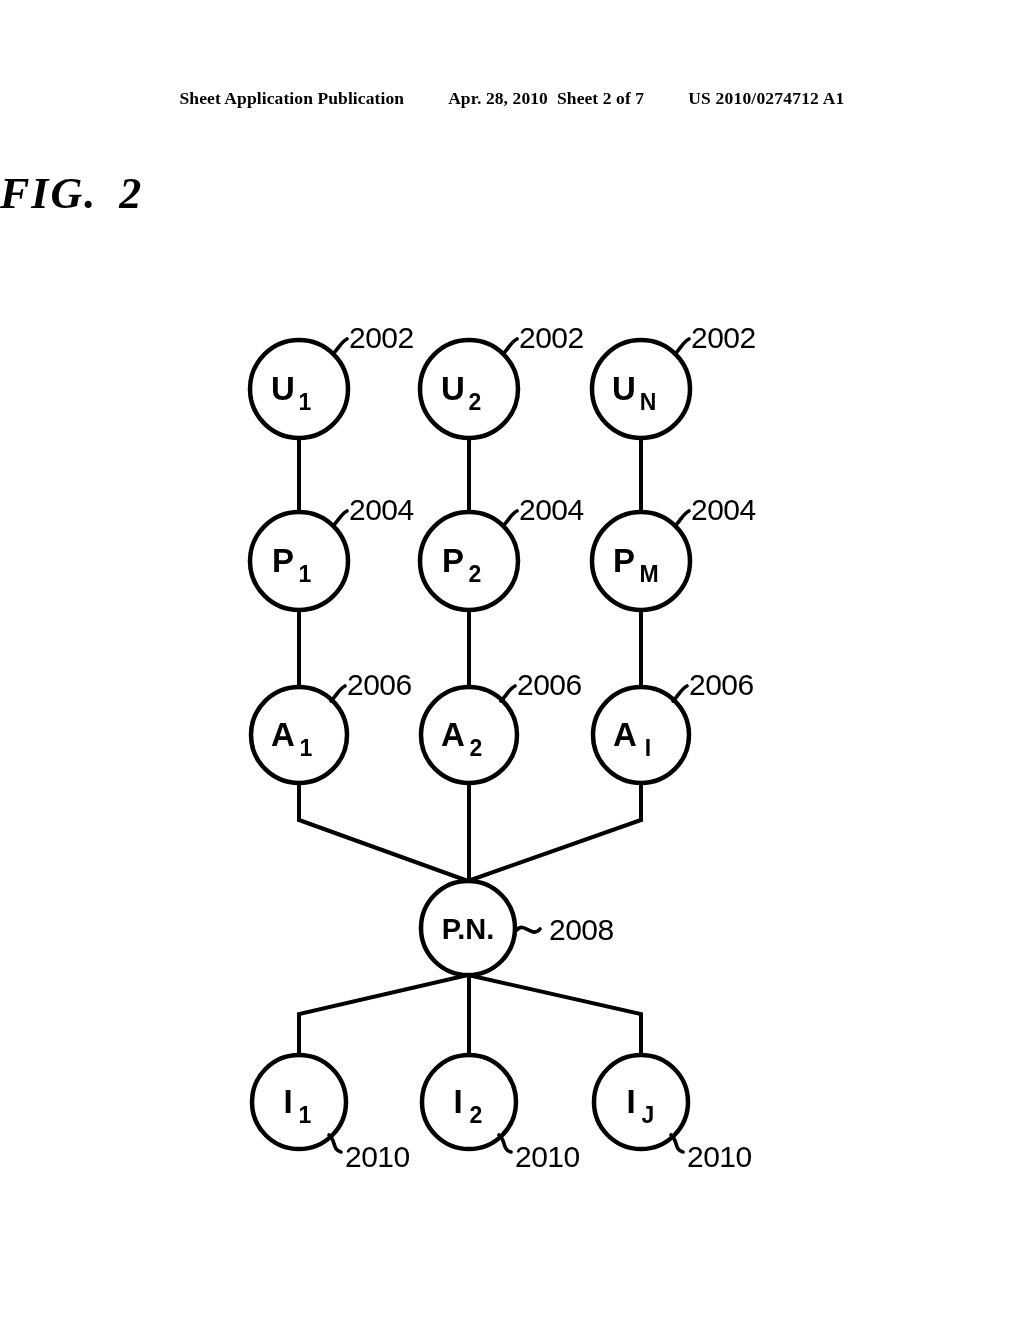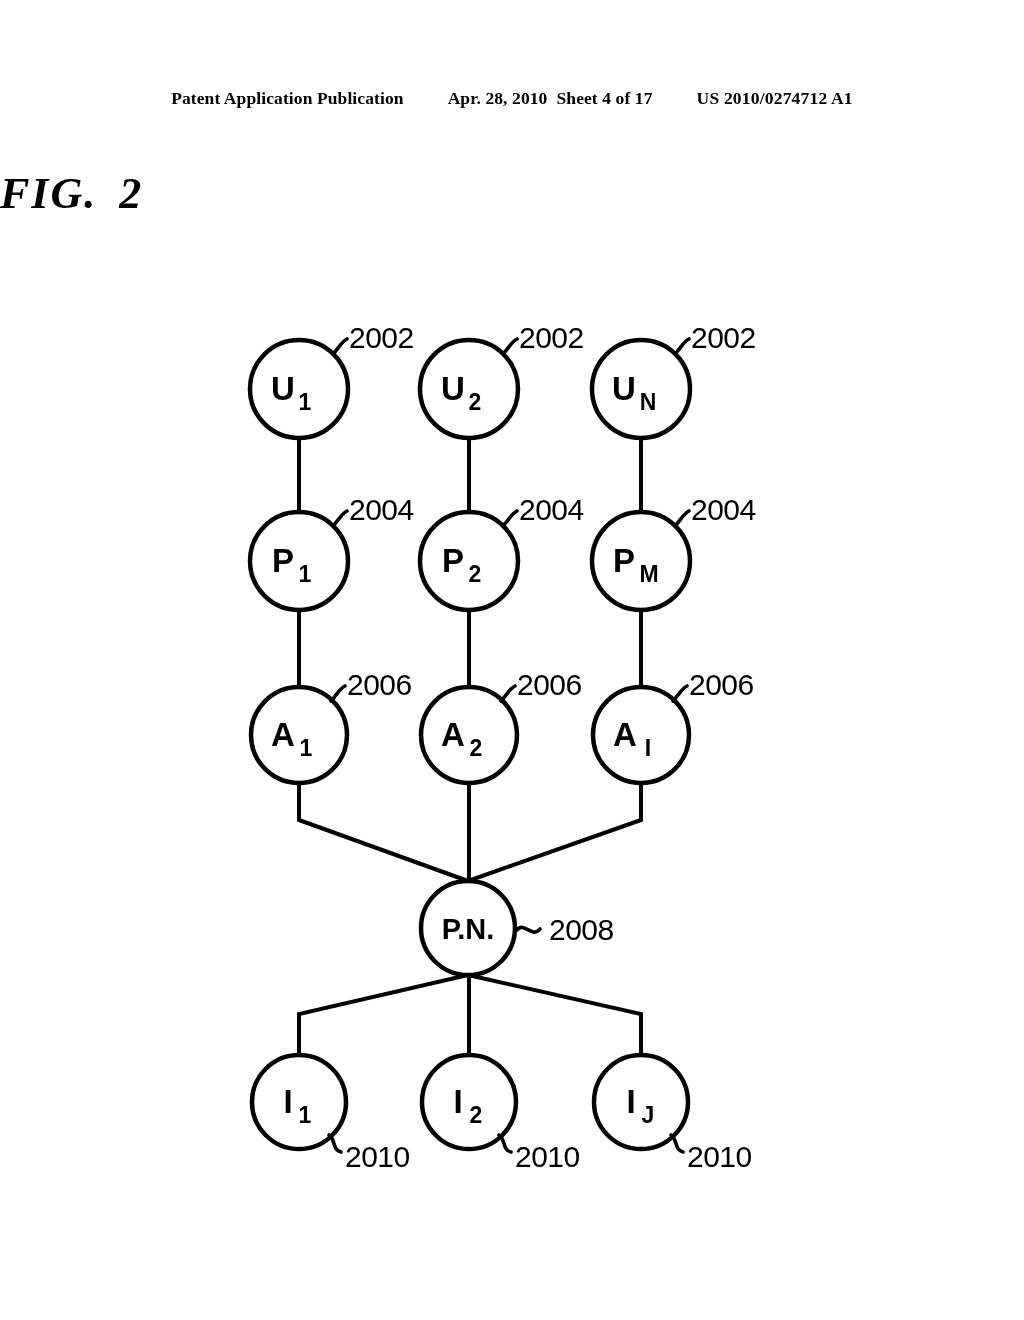--- a/index.html
+++ b/index.html
@@ -100,23 +100,23 @@
     stroke: #000;
     stroke-width: 3.6;
     fill: none;
     stroke-linecap: round;
   }
 </style>
 </head>
 <body>
 
 <div class="page-header">
-  <span class="hdr-pub">Patent Application Publication</span>
+  <span class="hdr-pub">Sheet Application Publication</span>
   <span class="hdr-date">Apr. 28, 2010</span>
-  <span class="hdr-sheet">Sheet 4 of 17</span>
+  <span class="hdr-sheet">Sheet 2 of 7</span>
   <span class="hdr-num">US 2010/0274712 A1</span>
 </div>
 
 <div class="fig-title">
   <span class="fig-word">FIG.</span><span class="fig-no">2</span>
 </div>
 
 <svg id="drawing" viewBox="0 0 1024 1320" xmlns="http://www.w3.org/2000/svg">
 
   <g>

